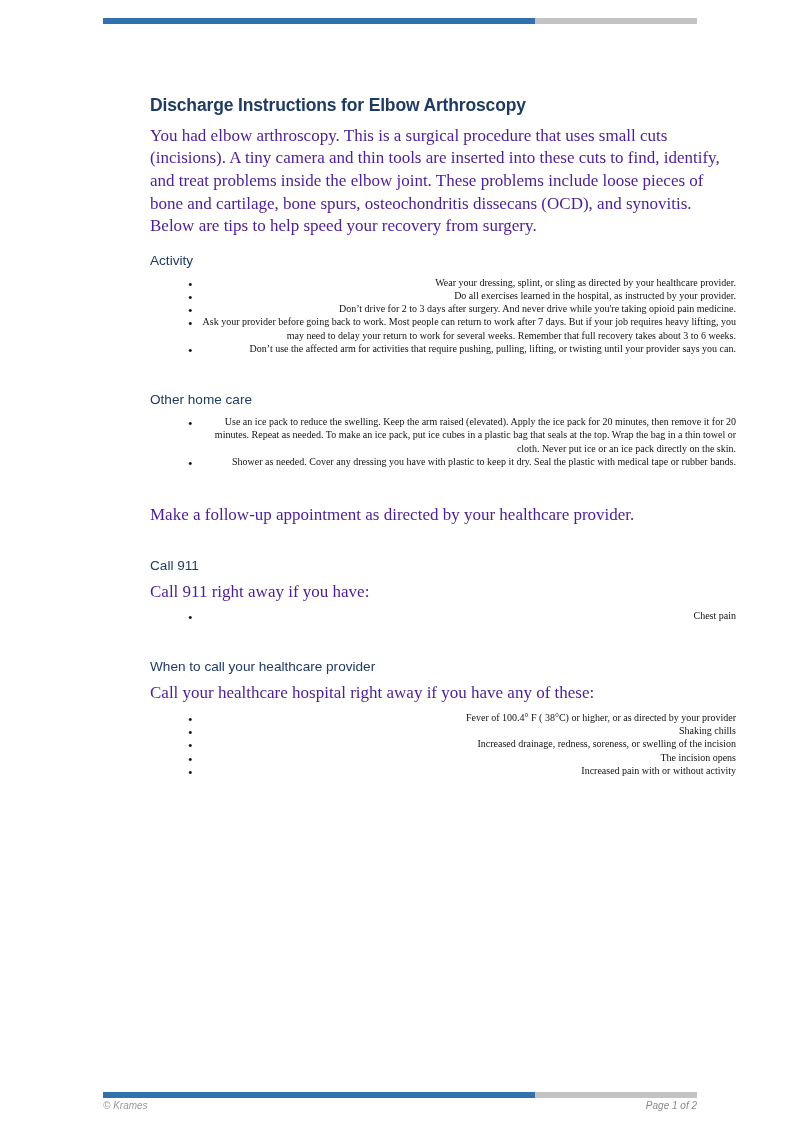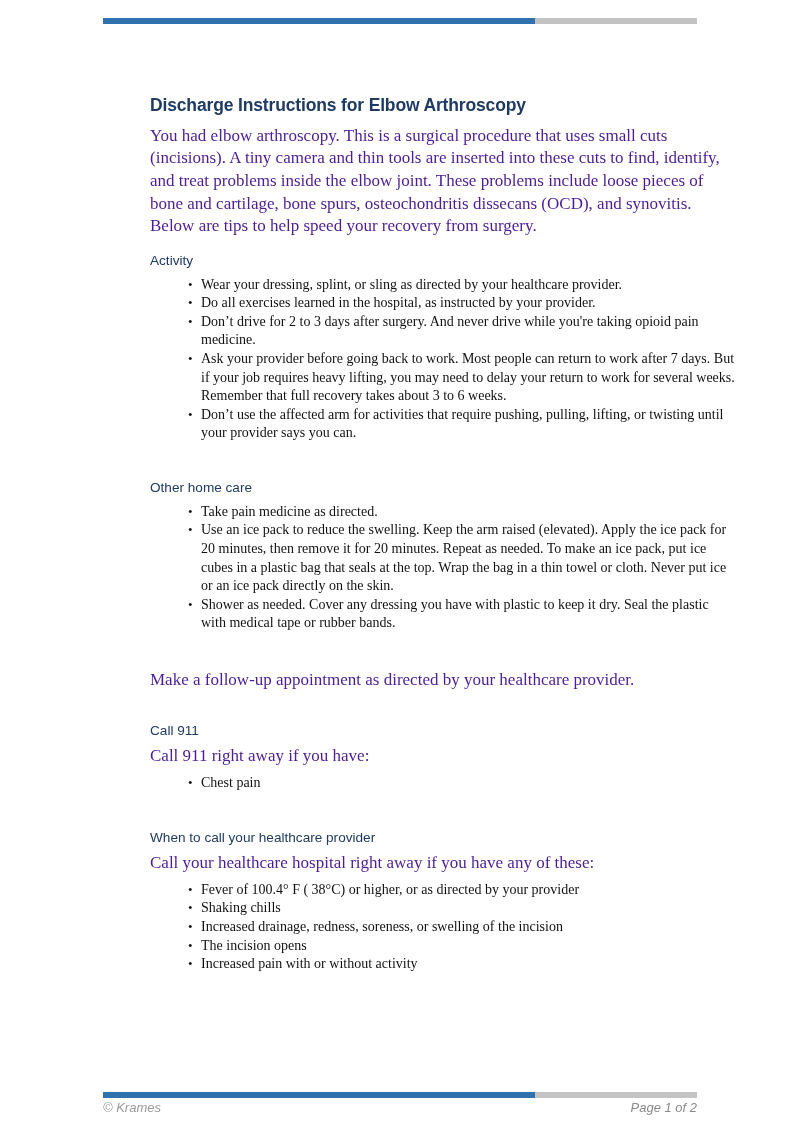--- a/index.html
+++ b/index.html
@@ -73,25 +73,26 @@
     margin: 0;
     color: #4c1d95;
   }
 
   ul.bullets {
     margin: 0;
     padding: 0 0 0 38px;
     list-style: none;
   }
   ul.bullets > li {
-    font-size: 14px;
+    font-size: 10px;
     line-height: 1.33;
     position: relative;
     padding-left: 13px;
     color: #111111;
+    text-align: right;
   }
   ul.bullets > li::before {
     content: "\2022";
     position: absolute;
     left: 0;
     top: 0;
     font-size: 13px;
     line-height: 1.45;
     color: #111111;
   }
@@ -107,21 +108,21 @@
   .footer {
     position: absolute;
     left: 103px;
     top: 1100px;
     width: 594px;
     display: flex;
     justify-content: space-between;
     align-items: flex-end;
     font-family: "Liberation Sans", "DejaVu Sans", sans-serif;
     font-style: italic;
-    font-size: 13px;
+    font-size: 10px;
     color: #9A9A9A;
   }
   .footer .page-num { color: #8A8A8A; }
 </style>
 </head>
 <body>
 
 <div class="rule-bar top">
   <div class="rule-seg-blue"></div>
   <div class="rule-seg-gray"></div>
@@ -143,21 +144,20 @@
     <li>Do all exercises learned in the hospital, as instructed by your provider.</li>
     <li>Don’t drive for  2 to 3 days after surgery. And never drive while you're taking opioid pain medicine.</li>
     <li>Ask your provider before going back to work. Most people can return to work after  7 days. But if your job requires heavy lifting, you may need to delay your return to work for several weeks. Remember that full recovery takes about  3 to 6 weeks.</li>
     <li>Don’t use the affected arm for activities that require pushing, pulling, lifting, or twisting until your provider says you can.</li>
   </ul>
 
   <div class="gap-sec-xl"></div>
   <h2 class="section-heading">Other home care</h2>
   <div class="gap-sec-sm"></div>
   <ul class="bullets">
-    <li>Take pain medicine as directed.</li>
     <li>Use an ice pack to reduce the swelling. Keep the arm raised (elevated). Apply the ice pack for  20 minutes, then remove it for  20 minutes. Repeat as needed. To make an ice pack, put ice cubes in a plastic bag that seals at the top. Wrap the bag in a thin towel or cloth. Never put ice or an ice pack directly on the skin.</li>
     <li>Shower as needed. Cover any dressing you have with plastic to keep it dry. Seal the plastic with medical tape or rubber bands.</li>
   </ul>
 
   <div class="gap-sec-lg"></div>
   <div class="gap-sec-sm"></div>
   <p class="body-text">Make a follow-up appointment as directed by your healthcare provider.</p>
 
   <div class="gap-sec-lg"></div>
   <h2 class="section-heading">Call 911</h2>

